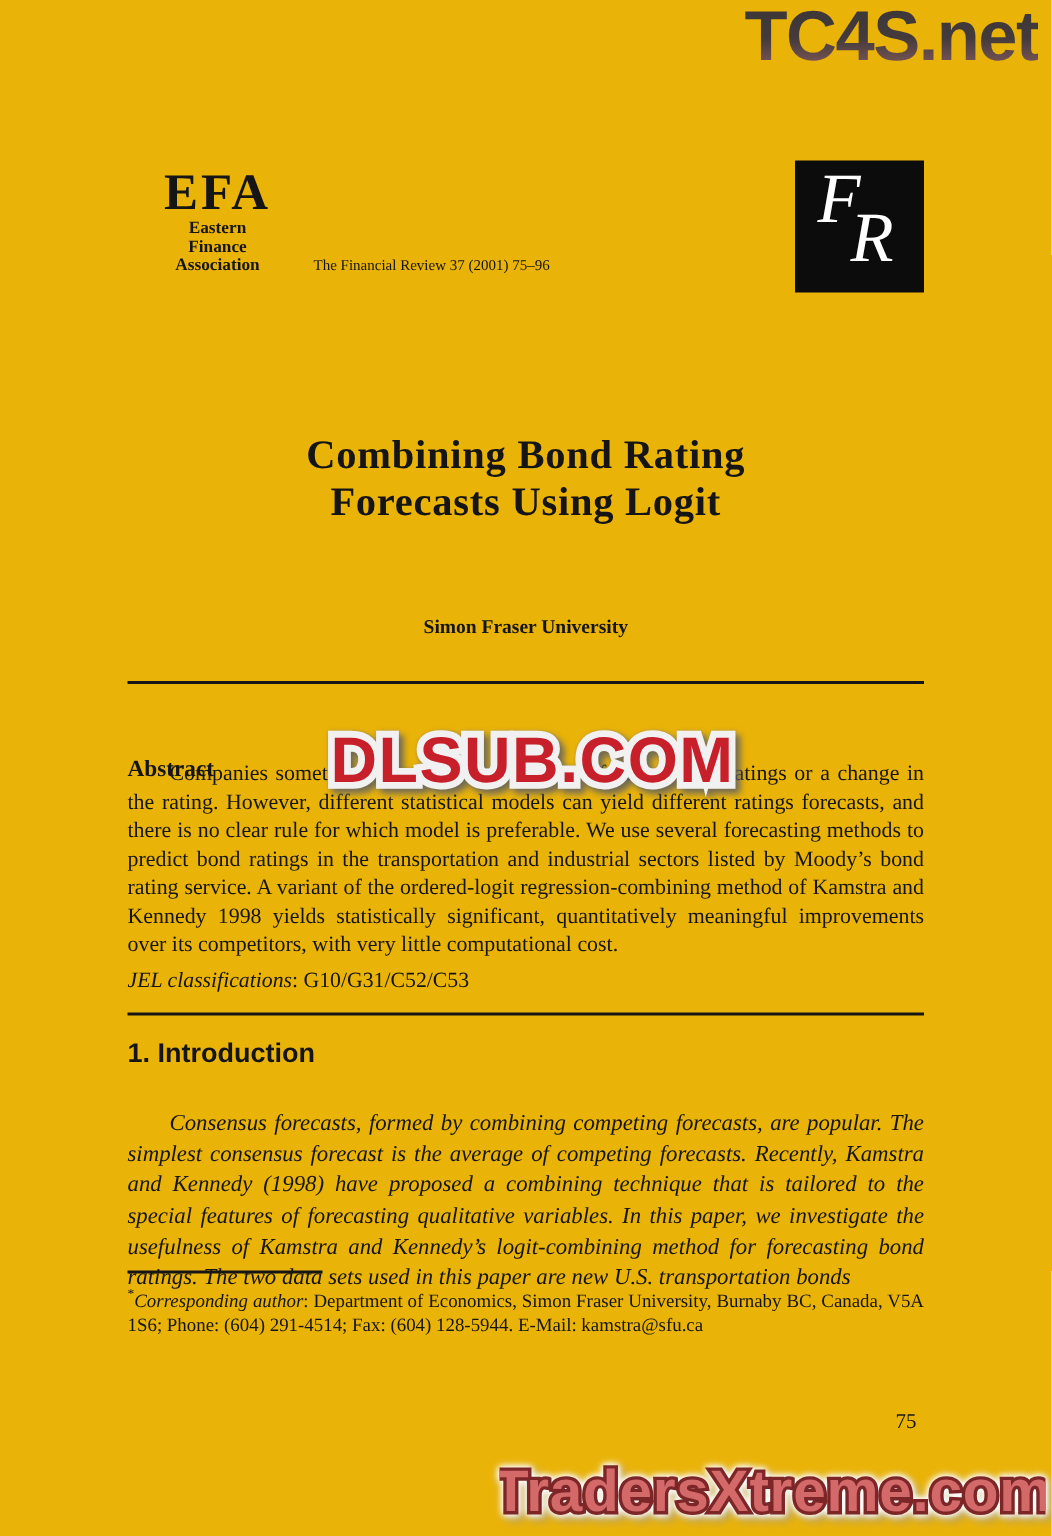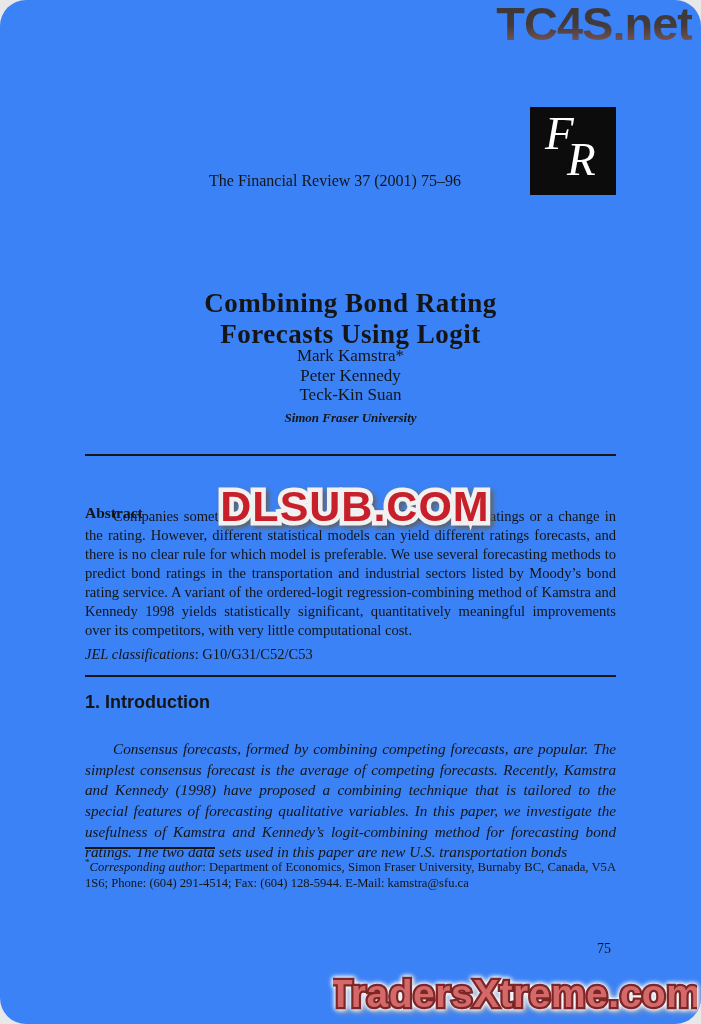--- a/index.html
+++ b/index.html
@@ -1,19 +1,19 @@
 <!DOCTYPE html>
 <html><head>
 <meta charset="utf-8">
 <style>
   html,body { margin:0; padding:0; background:#e8e8e8; }
   .page {
     position:relative; width:701px; height:1024px; margin:0 auto;
-    background:#3b82f6; overflow:hidden;
-    font-family:"Liberation Serif", serif; color:#151515;border-radius:26px;
+    background:#eab308; overflow:hidden;
+    font-family:"Liberation Serif", serif; color:#151515;
   }
 
   
   .wm-tc4s {
     position:absolute; top:-2px; right:9px;
     font-family:"Liberation Sans", sans-serif; font-weight:bold;
     font-size:47px; letter-spacing:-1px; line-height:52px;
     background:linear-gradient(180deg,#3a3637 0%,#433a3b 52%,#8e5f5e 100%);
     -webkit-background-clip:text; background-clip:text; color:transparent;
     filter:blur(0.4px);
@@ -28,36 +28,36 @@
     filter:drop-shadow(0 0 2px #ffffff) drop-shadow(0 0 2px #ffffff) drop-shadow(3px 3px 2px rgba(150,150,150,0.55)); }
   .wm-traders text {
     font-family:"Liberation Sans", sans-serif; font-weight:bold; font-size:39px;
     letter-spacing:0.5px; paint-order:stroke; stroke:#7c2627; stroke-width:4.5px; fill:#d4696a;
   }
 
   
   .efa { position:absolute; left:100px; top:112px; width:90px; text-align:center; }
   .efa-acronym { font-weight:bold; font-size:34px; line-height:34px; letter-spacing:2px; }
   .efa-line { font-weight:bold; font-size:11.5px; line-height:12.5px; }
-  .journal-ref { position:absolute; left:209px; top:172px; font-size:16px; }
+  .journal-ref { position:absolute; left:209px; top:172px; font-size:10px; }
   .journal-name { position:absolute; left:428px; top:122px; width:98px;
     text-align:center; font-size:16.5px; line-height:17.5px; }
   .fr-box { position:absolute; left:530px; top:107px; width:86px; height:88px; background:#0c0c0c; }
   .fr-box span { position:absolute; color:#ffffff; font-style:italic;
     font-family:"Liberation Serif", serif; font-size:47px; line-height:47px; }
   .fr-f { left:15px; top:3px; }
   .fr-r { left:37px; top:29px; }
 
   
   .title { position:absolute; left:85px; top:270px; width:531px; text-align:center;
     font-weight:bold; font-size:27px; line-height:31px; letter-spacing:0.5px; }
   .authors { position:absolute; left:85px; top:346px; width:531px; text-align:center;
     font-size:17px; line-height:19.5px; }
   .affiliation { position:absolute; left:85px; top:410px; width:531px; text-align:center;
-    font-weight:bold; font-style:italic; font-size:13px; }
+    font-weight:bold; font-size:13px; }
 
   .rule { position:absolute; left:85px; width:531px; height:2px; background:#161616; }
   .rule-abstract { top:454px; }
   .rule-jel { top:675px; }
 
   .h-abstract { position:absolute; left:85px; top:462px; font-weight:bold; font-size:15.5px;margin-top:42px; }
   .abstract-p { position:absolute; left:85px; top:492px; width:531px;
     font-size:14.6px; line-height:19px; text-align:justify; text-indent:28px; hyphens:none; }
 
   .meta-keywords { position:absolute; left:85px; top:616px; font-size:14.5px; }
@@ -79,39 +79,40 @@
 
   .page-number { position:absolute; left:597px; top:941px; font-size:14px; }
 </style>
 </head>
 <body>
 
 <div class="page">
 
   <div class="wm-tc4s">TC4S.net</div>
 
+  <div class="efa">
+    <div class="efa-acronym">EFA</div>
+    <div class="efa-line">Eastern</div>
+    <div class="efa-line">Finance</div>
+    <div class="efa-line">Association</div>
+  </div>
 
   <div class="journal-ref">The Financial Review 37 (2001)  75–96</div>
 
 
   <div class="fr-box">
     <span class="fr-f">F</span>
     <span class="fr-r">R</span>
   </div>
 
   <h1 class="title">
     <div>Combining Bond Rating</div>
     <div>Forecasts Using Logit</div>
   </h1>
 
-  <div class="authors">
-    <div>Mark Kamstra*</div>
-    <div>Peter Kennedy</div>
-    <div>Teck-Kin Suan</div>
-  </div>
 
   <div class="affiliation">Simon Fraser University</div>
 
   <div class="rule rule-abstract"></div>
 
   <div class="h-abstract">Abstract</div>
 
   <p class="abstract-p">Companies sometimes use statistical models to forecast bond ratings or a change in the rating. However, different statistical models can yield different ratings forecasts, and there is no clear rule for which model is preferable. We use several forecasting methods to predict bond ratings in the transportation and industrial sectors listed by Moody’s bond rating service. A variant of the ordered-logit regression-combining method of Kamstra and Kennedy 1998 yields statistically significant, quantitatively meaningful improvements over its competitors, with very little computational cost.</p>
 
   <svg class="wm-dlsub" width="318" height="66" viewBox="0 0 318 66" xmlns="http://www.w3.org/2000/svg">

